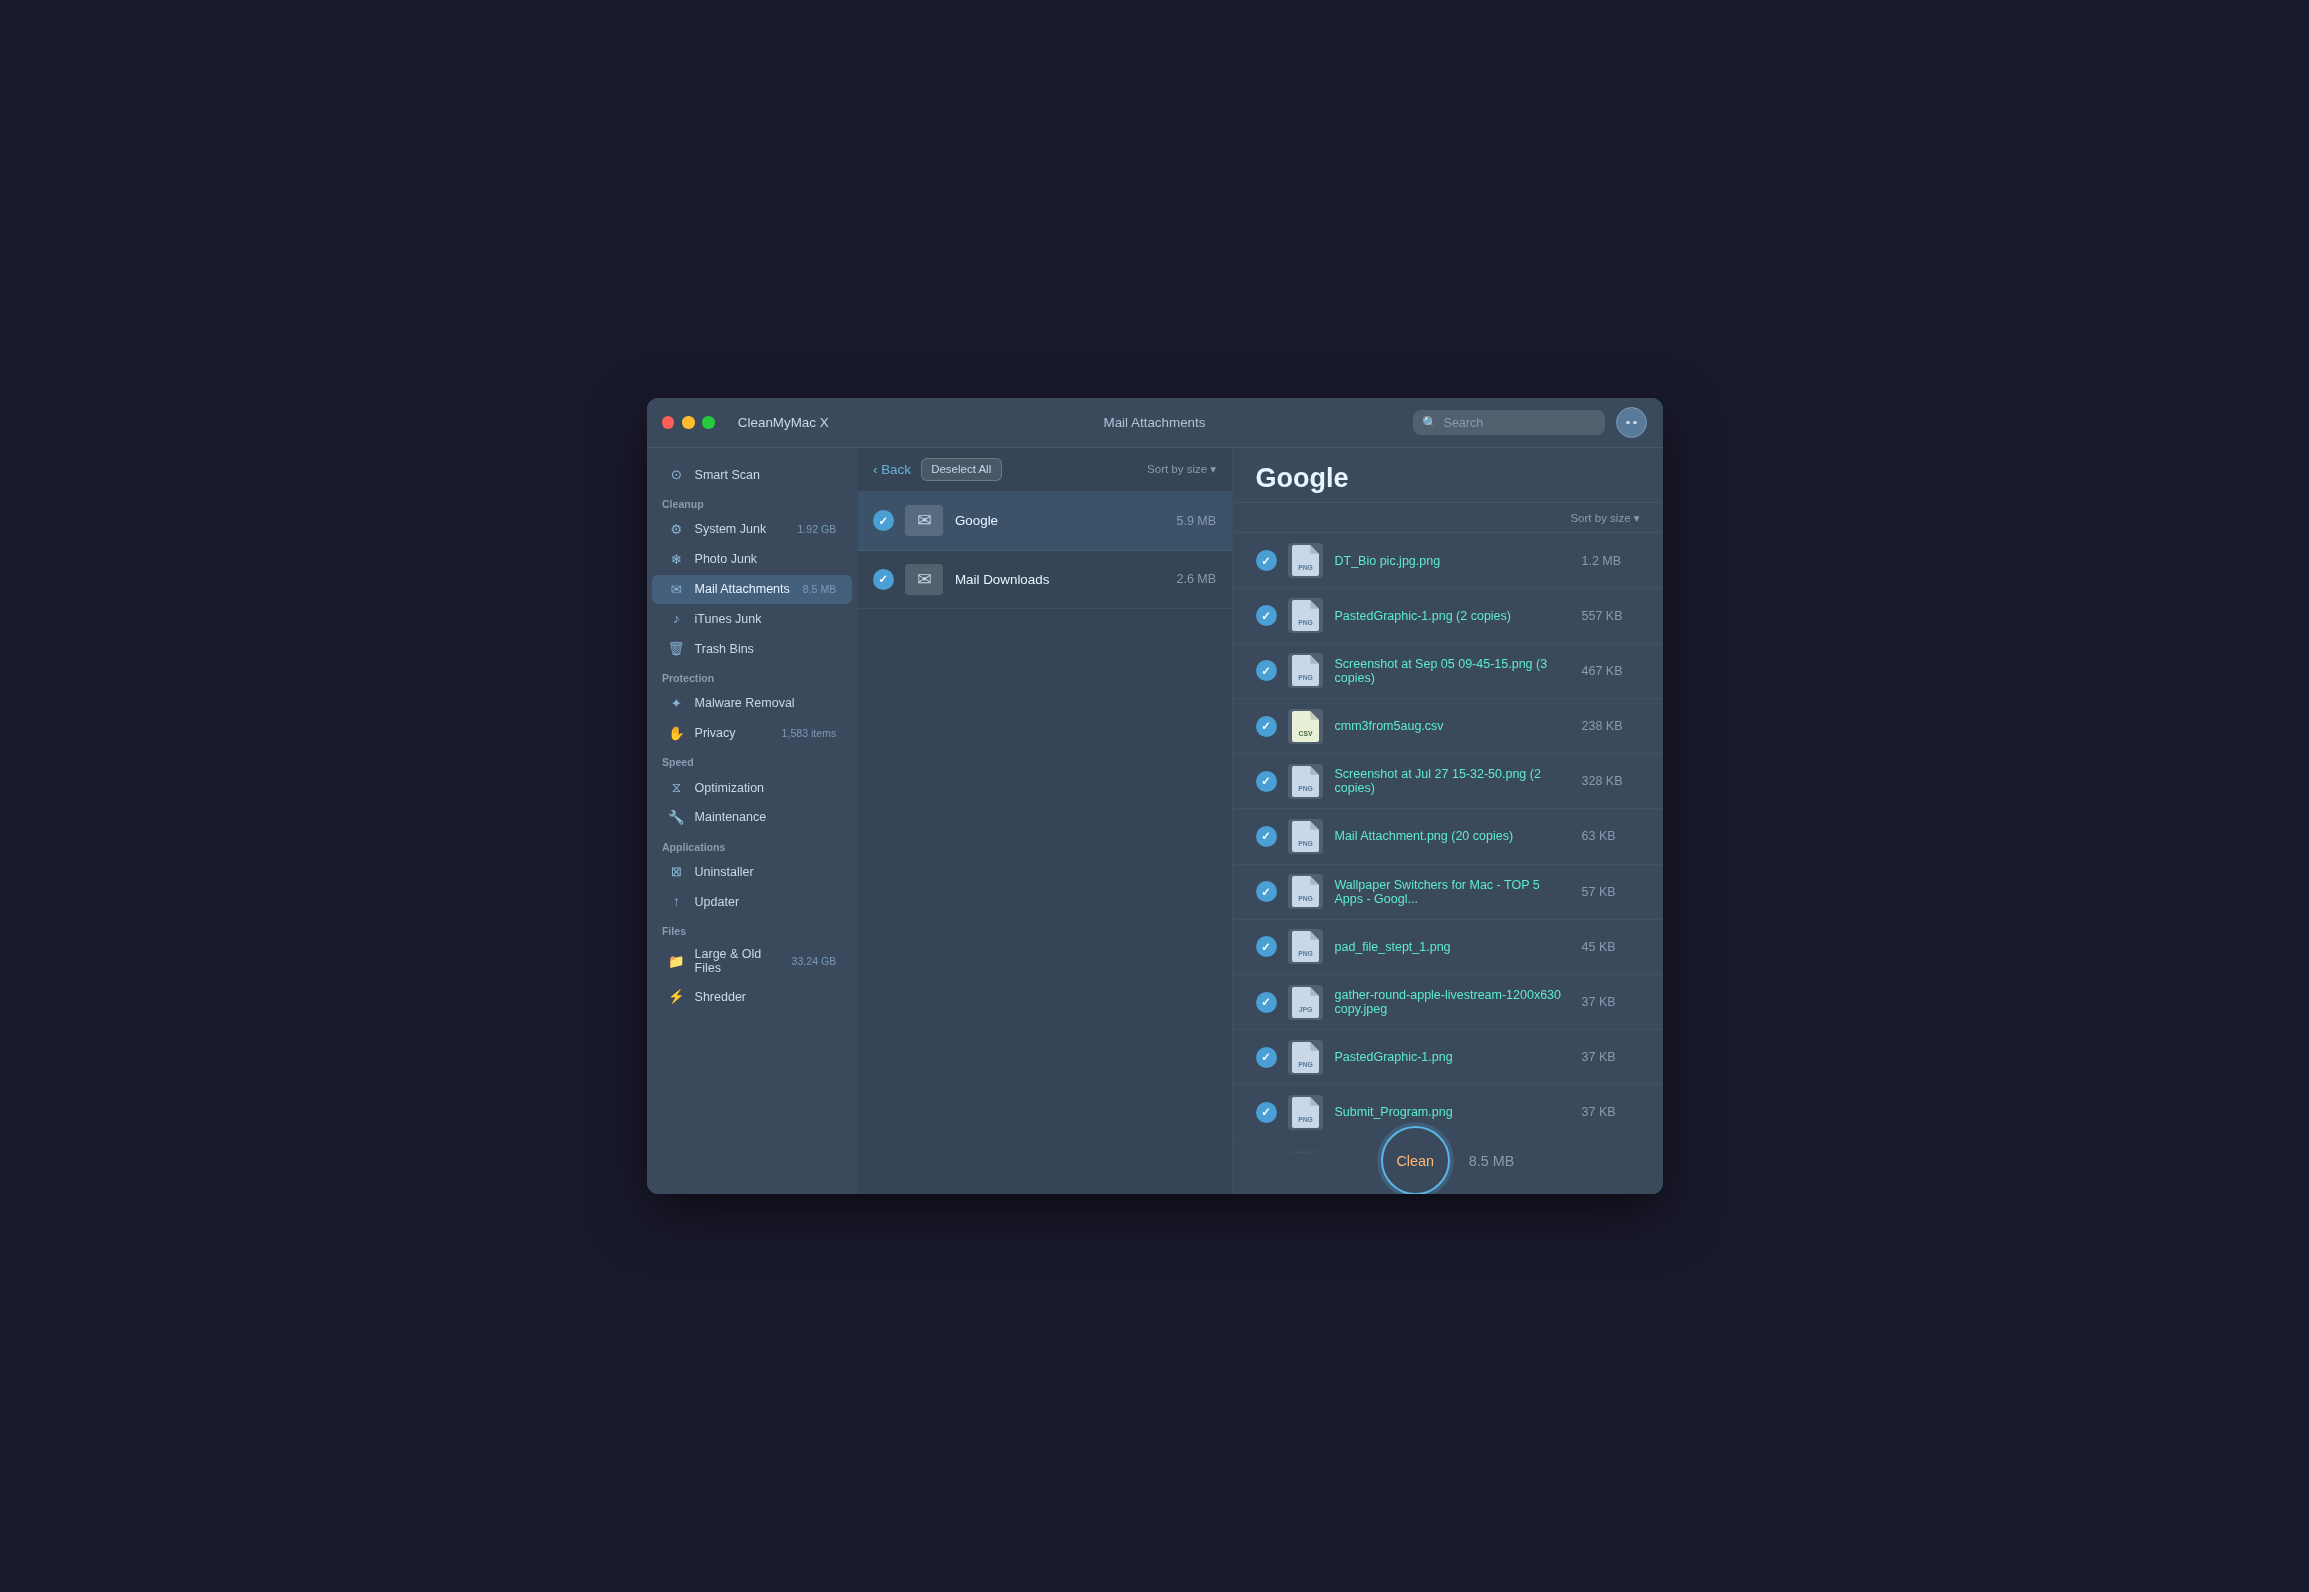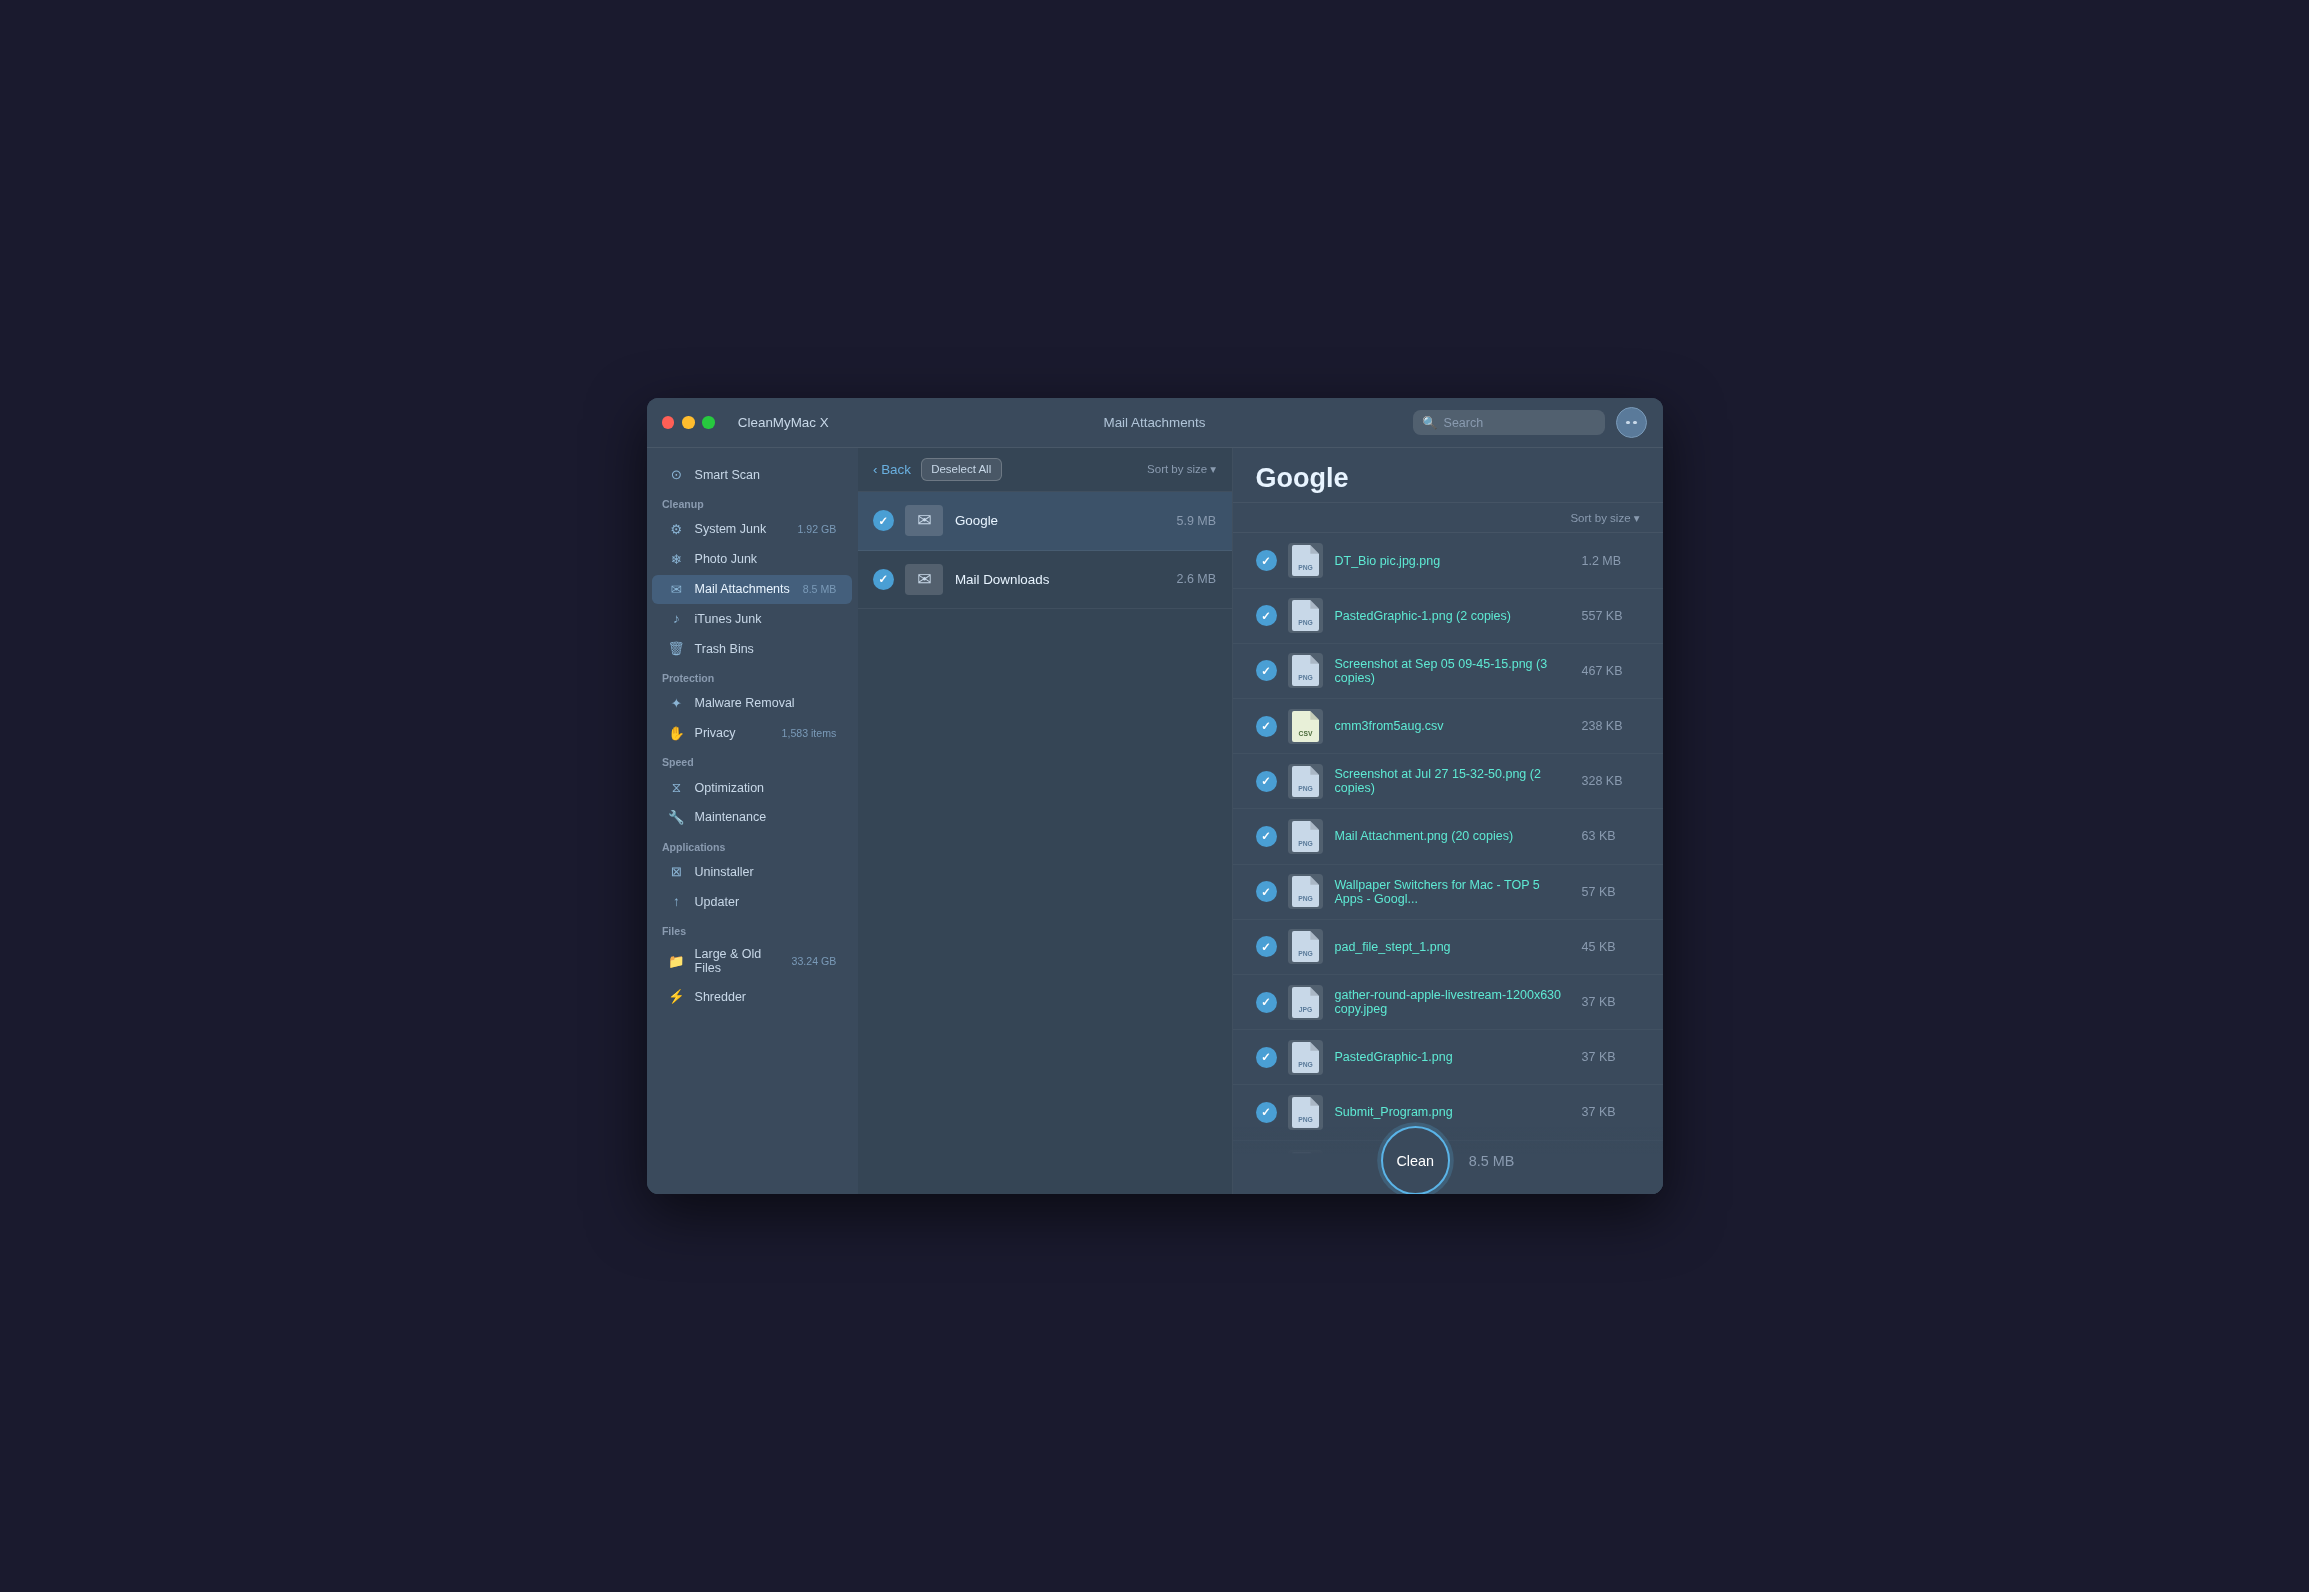--- a/index.html
+++ b/index.html
@@ -332,21 +332,21 @@
       gap: 19px;
       background: linear-gradient(to top, rgba(58,74,92,1) 60%, rgba(58,74,92,0));
       pointer-events: none;
     }
     .clean-btn {
       width: 69px;
       height: 69px;
       border-radius: 50%;
       background: #3a4a5c;
       border: 2.4px solid #5ab4e8;
-      color: #ffffff;
+      color: #fdba74;
       font-size: 14.4px;
       font-weight: 500;
       cursor: pointer;
       display: flex;
       align-items: center;
       justify-content: center;
       pointer-events: all;
       box-shadow: 0 0 0 3.8px rgba(90,180,232,0.2);
     }
     .total-size-label {

